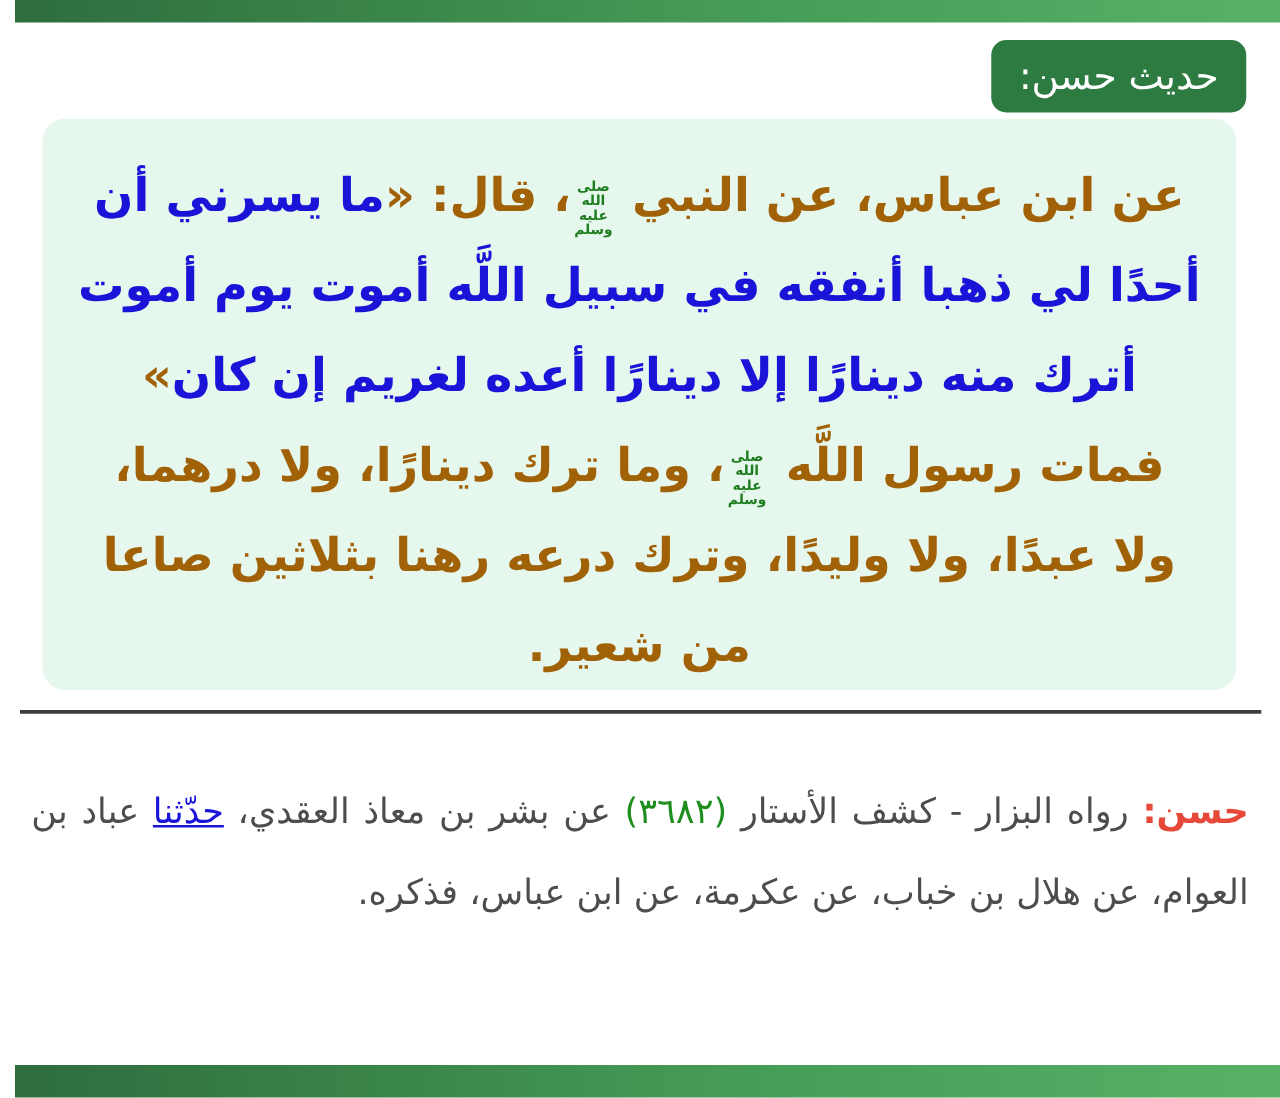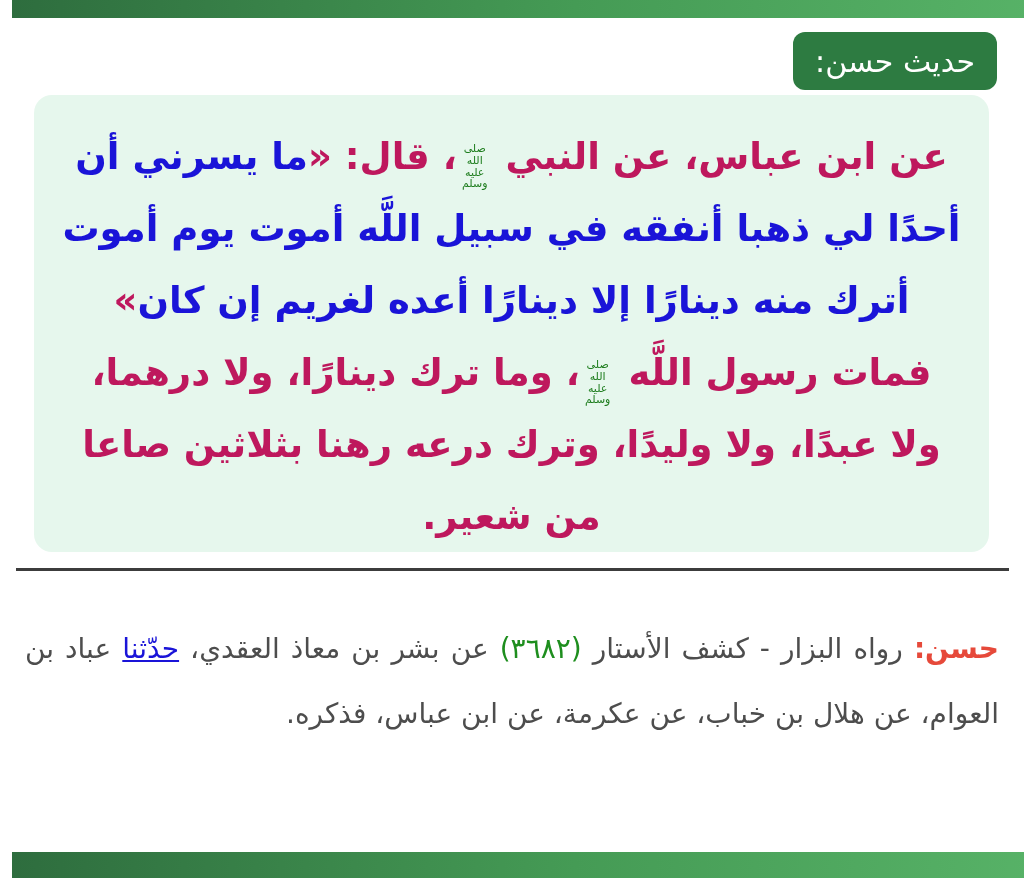--- a/index.html
+++ b/index.html
@@ -30,25 +30,25 @@
   }
 
   .hadith-card {
     position: absolute; top: 95px; right: 35px; width: 955px; height: 457px;
     background: #e6f7ed; border-radius: 18px;
     padding: 26px 28px;
     text-align: center;
     font-size: 37px; font-weight: bold; line-height: 72px;
     color: #3d3d3d;
   }
-  .seg-dark { color: #be185d; }
+  .seg-dark { color: #a16207; }
   .seg-blue { color: #1a14d8; }
   .pbuh {
     display: inline-block; width: 36px;
-    font-size: 11px; line-height: 1.05; font-weight: normal;
+    font-size: 11px; line-height: 1.05; font-weight: bold;
     color: #1e7d1e; vertical-align: middle;
     white-space: normal; text-align: center; margin-top: 16px;
   }
 
   .divider {
     position: absolute; top: 568px; right: 15px; width: 993px; height: 3px;
     background: #3c3c3c;
   }
 
   .takhrij {

